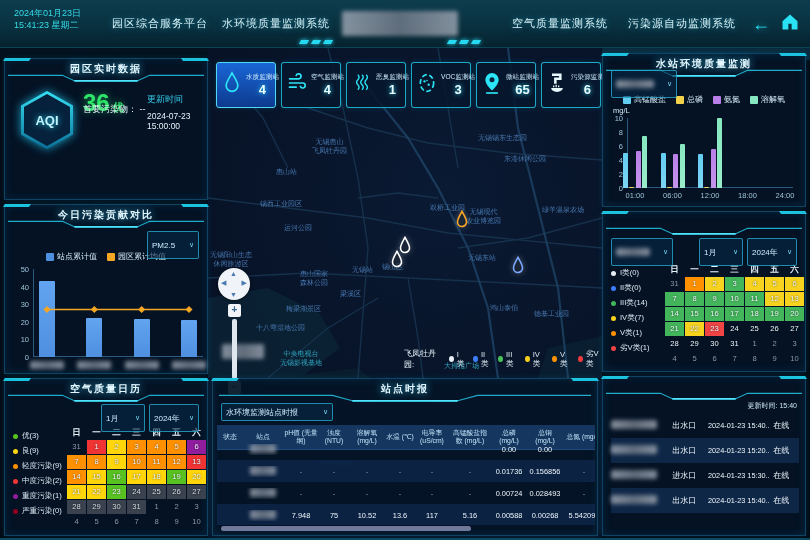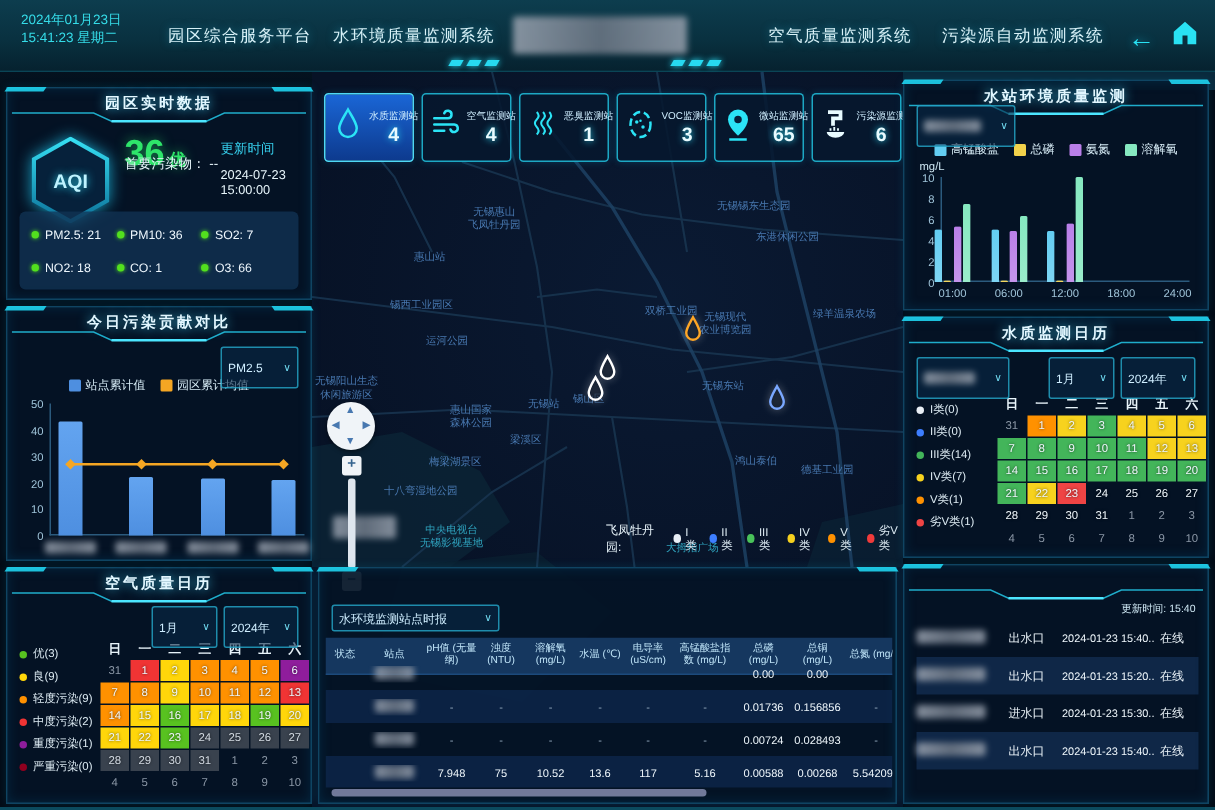--- a/index.html
+++ b/index.html
@@ -336,28 +336,20 @@
       </div>
     <div class="hexwrap">
         <div class="hex">
           <div class="in">AQI</div>
         </div>
       </div>
     <div class="aqi-val"><span>36</span><span class="aqi-grade">优</span></div>
     <div class="aqi-primary">首要污染物： --</div>
     <div class="upd-lb">更新时间</div>
     <div class="upd-tm">2024-07-23 15:00:00</div>
-    <div class="rt-metrics" id="rt-metrics">
-        <div class="rt-m"><i></i>PM2.5: 21</div>
-        <div class="rt-m"><i></i>PM10: 36</div>
-        <div class="rt-m"><i></i>SO2: 7</div>
-        <div class="rt-m"><i></i>NO2: 18</div>
-        <div class="rt-m"><i></i>CO: 1</div>
-        <div class="rt-m"><i></i>O3: 66</div>
-      </div>
   </section>
 
   <section class="panel" id="p-contrib" style="left:4px;top:204px;width:204px;height:170px">
     <div class="phd">
         <svg viewBox="0 0 204 22" preserveAspectRatio="none">
           <path d="M3 15 H58 L70 20 H134 L146 15 H201" fill="none" stroke="#25c8e8" stroke-width="1" opacity="0.85"></path>
           <path d="M70 20 H134" stroke="#4de6ff" stroke-width="1.6" fill="none"></path>
         </svg>
       <span class="phd-t">今日污染贡献对比</span>
       </div>
@@ -518,21 +510,20 @@
         <div class="bar" style="left: 106.2px; top: 2px; width: 5px; height: 70px; background: linear-gradient(rgb(134, 232, 192), rgba(255, 255, 255, 0.25) 150%) rgb(134, 232, 192);"></div>
       </div>
   </section>
 
   <section class="panel" id="p-wcal" style="left:602px;top:211px;width:204px;height:161px">
     <div class="phd">
         <svg viewBox="0 0 204 22" preserveAspectRatio="none">
           <path d="M3 15 H58 L70 20 H134 L146 15 H201" fill="none" stroke="#25c8e8" stroke-width="1" opacity="0.85"></path>
           <path d="M70 20 H134" stroke="#4de6ff" stroke-width="1.6" fill="none"></path>
         </svg>
-      <span class="phd-t">水质监测日历</span>
       </div>
     <div class="dd" style="left:8px;top:26px;width:62px">
       <span class="rd" style="width:34px;height:8px"></span>
         <span class="chev">∨</span>
       </div>
     <div class="dd" style="right:62px;top:26px;width:44px">
       <span>1月</span>
         <span class="chev">∨</span>
       </div>
     <div class="dd" style="right:8px;top:26px;width:50px">
@@ -631,20 +622,27 @@
           <span style="width: 62px;"><span class="rd" style="width:46px;height:9px"></span></span>
           <span style="width: 36px;">出水口</span>
           <span style="width: 66px; font-size: 7.3px;">2024-01-23 15:40..</span>
           <span style="width: 26px;">在线</span>
         </div>
         <div class="ps-row"></div>
       </div>
   </section>
 
   <section class="panel" id="p-report" style="left:212px;top:378px;width:386px;height:158px">
+    <div class="phd">
+        <svg viewBox="0 0 386 22" preserveAspectRatio="none">
+          <path d="M6 15 H120 L140 20 H246 L266 15 H380" fill="none" stroke="#25c8e8" stroke-width="1" opacity="0.85"></path>
+          <path d="M140 20 H246" stroke="#4de6ff" stroke-width="1.6" fill="none"></path>
+        </svg>
+      <span class="phd-t">站点时报</span>
+      </div>
     <div class="dd" style="left:8px;top:24px;width:112px;height:18px">
       <span>水环境监测站点时报</span>
         <span class="chev">∨</span>
       </div>
     <div id="rep-table" style="position:absolute;left:4px;top:46px;width:378px;height:100px;overflow:hidden">
         <div class="rep-hd">
           <span style="width: 26px; flex: 0 0 26px;">状态</span>
           <span style="width: 40px; flex: 0 0 40px;">站点</span>
           <span style="width: 36px; flex: 0 0 36px;">pH值 (无量纲)</span>
           <span style="width: 30px; flex: 0 0 30px;">浊度 (NTU)</span>

